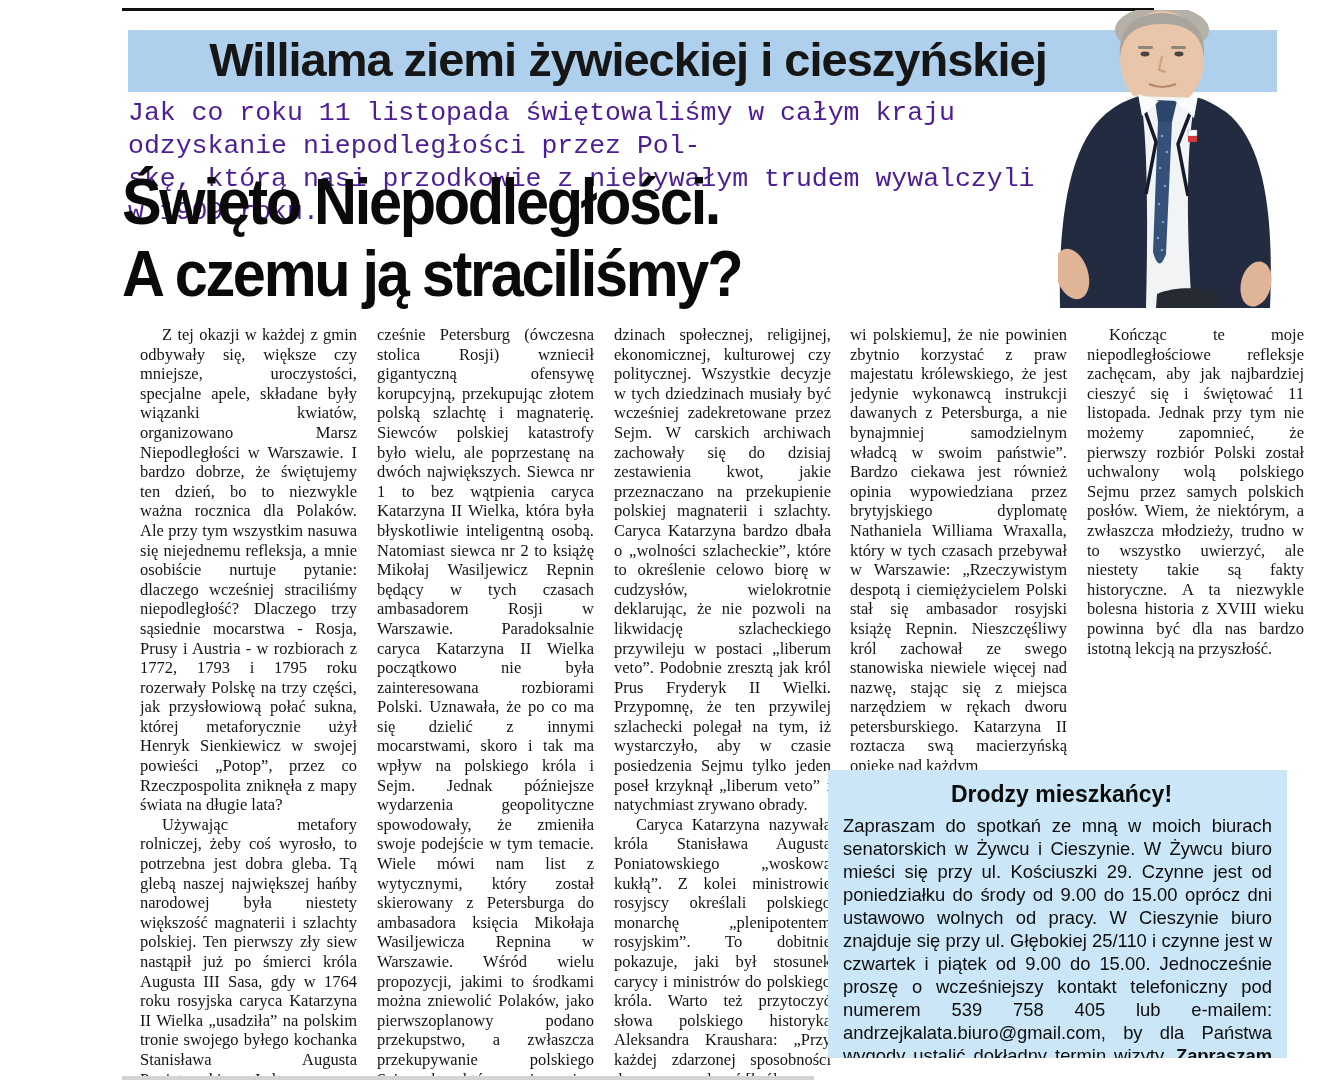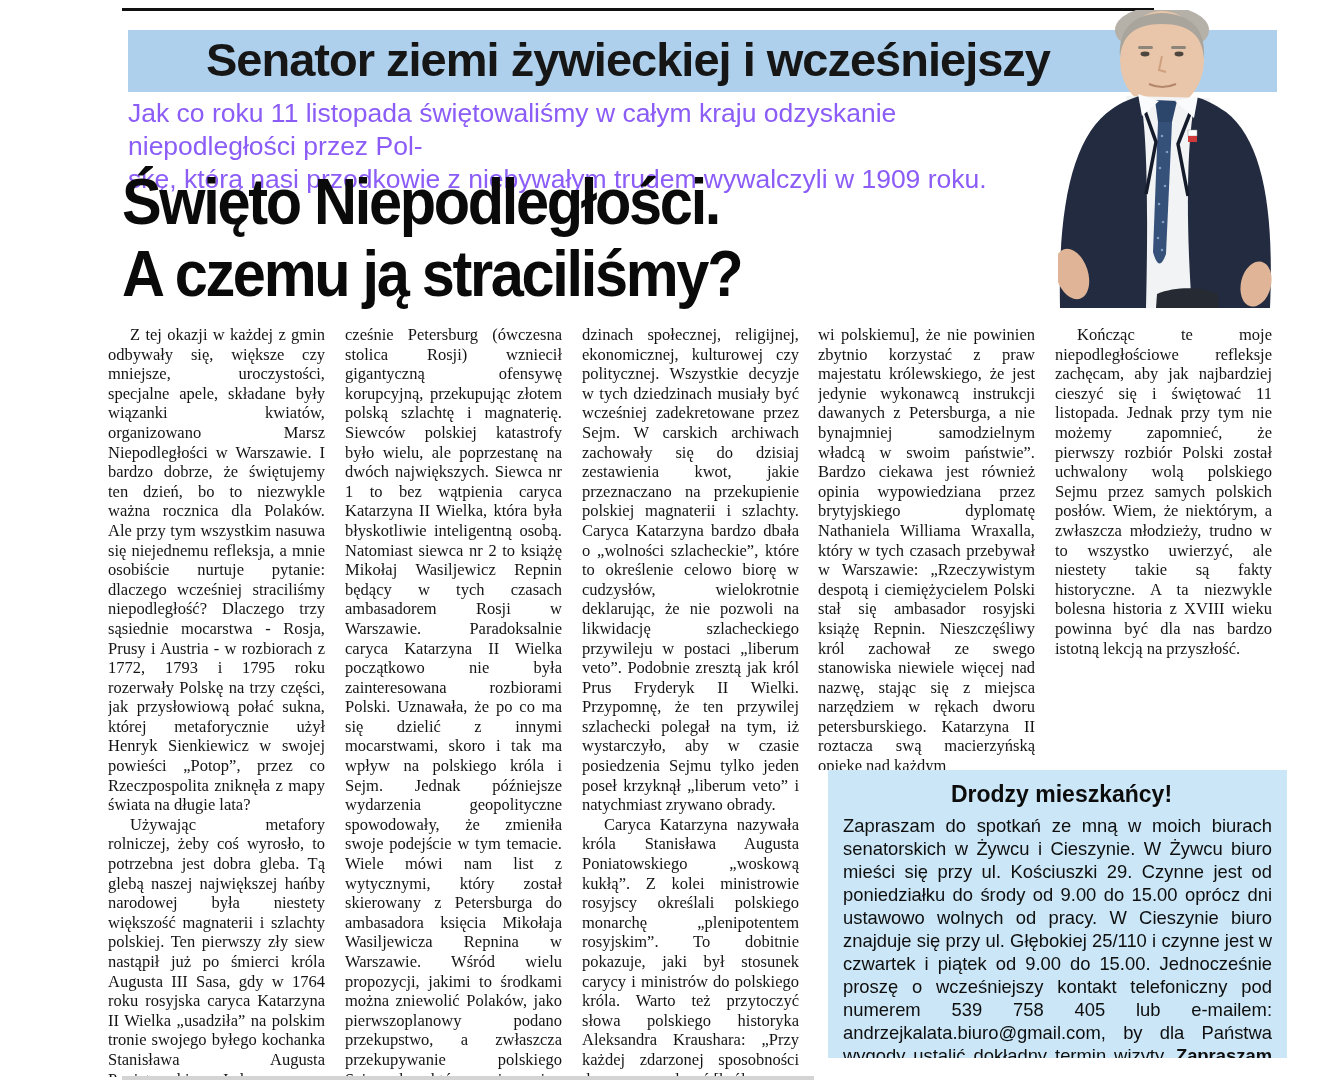--- a/index.html
+++ b/index.html
@@ -5,25 +5,25 @@
   html,body{margin:0;padding:0;background:#ffffff;}
   .page{position:relative;width:1321px;height:1080px;background:#ffffff;overflow:hidden;
         font-family:"Liberation Sans",sans-serif;color:#111;}
   .top-rule{position:absolute;left:122px;top:8px;width:1032px;height:3px;background:#101010;}
   .paid-label{position:absolute;right:40px;top:2px;width:250px;text-align:left;
               font-size:11.5px;font-weight:bold;letter-spacing:.2px;color:#101010;margin-top:48px;}
   .banner{position:absolute;left:128px;top:30px;width:1149px;height:62px;background:#aed0ec;z-index:1;}
   .banner-title{position:absolute;left:0;top:2px;width:1000px;text-align:center;
                 font-size:47px;font-weight:bold;letter-spacing:-1px;color:#161616;white-space:nowrap;}
   .photo{position:absolute;left:1058px;top:10px;width:222px;height:298px;z-index:2;}
-  .lead{position:absolute;left:128px;top:97px;width:930px;font-size:26.5px;line-height:33px;color:#8b5cf6;}
+  .lead{position:absolute;left:128px;top:97px;width:930px;font-size:26.5px;line-height:33px;color:#4c1d95;font-family:Liberation Mono, monospace;}
   .headline{position:absolute;left:122px;top:166px;width:780px;margin:0;
             font-size:64px;line-height:72px;font-weight:bold;letter-spacing:-2.5px;color:#0a0a0a;
             transform:scaleX(.93);transform-origin:left top;}
-  .body-area{position:absolute;left:108px;top:325px;width:1164px;height:755px;text-decoration:underline;}
+  .body-area{position:absolute;left:140px;top:325px;width:1164px;height:755px;text-decoration:underline;}
   .col{position:absolute;top:0;width:217px;overflow:hidden;
        font-family:"Liberation Serif",serif;font-size:16.5px;line-height:19.6px;
        text-align:justify;color:#141414;}
   .col p{margin:0;}
   .col p.indent{text-indent:22px;}
   .c0{left:0;height:752px;}
   .c1{left:237px;height:752px;}
   .c2{left:474px;height:752px;}
   .c3{left:710px;height:445px;}
   .c4{left:947px;height:445px;}
@@ -36,21 +36,21 @@
 </style>
 </head>
 <body>
 
 <div class="page">
 
   <div class="top-rule"></div>
   <div class="paid-label">MATERIAŁ PŁATNY</div>
 
   <div class="banner">
-    <div class="banner-title">Senator ziemi żywieckiej i wcześniejszy</div>
+    <div class="banner-title">Williama ziemi żywieckiej i cieszyńskiej</div>
   </div>
 
   <svg class="photo" viewBox="0 0 222 298" xmlns="http://www.w3.org/2000/svg">
     <g>
 
       <rect x="84" y="58" width="40" height="40" fill="#e0b597"></rect>
 
       <ellipse cx="104" cy="20" rx="47" ry="24" fill="#b6b1a8"></ellipse>
 
       <ellipse cx="104" cy="50" rx="42" ry="49" fill="#e9c6a9"></ellipse>

